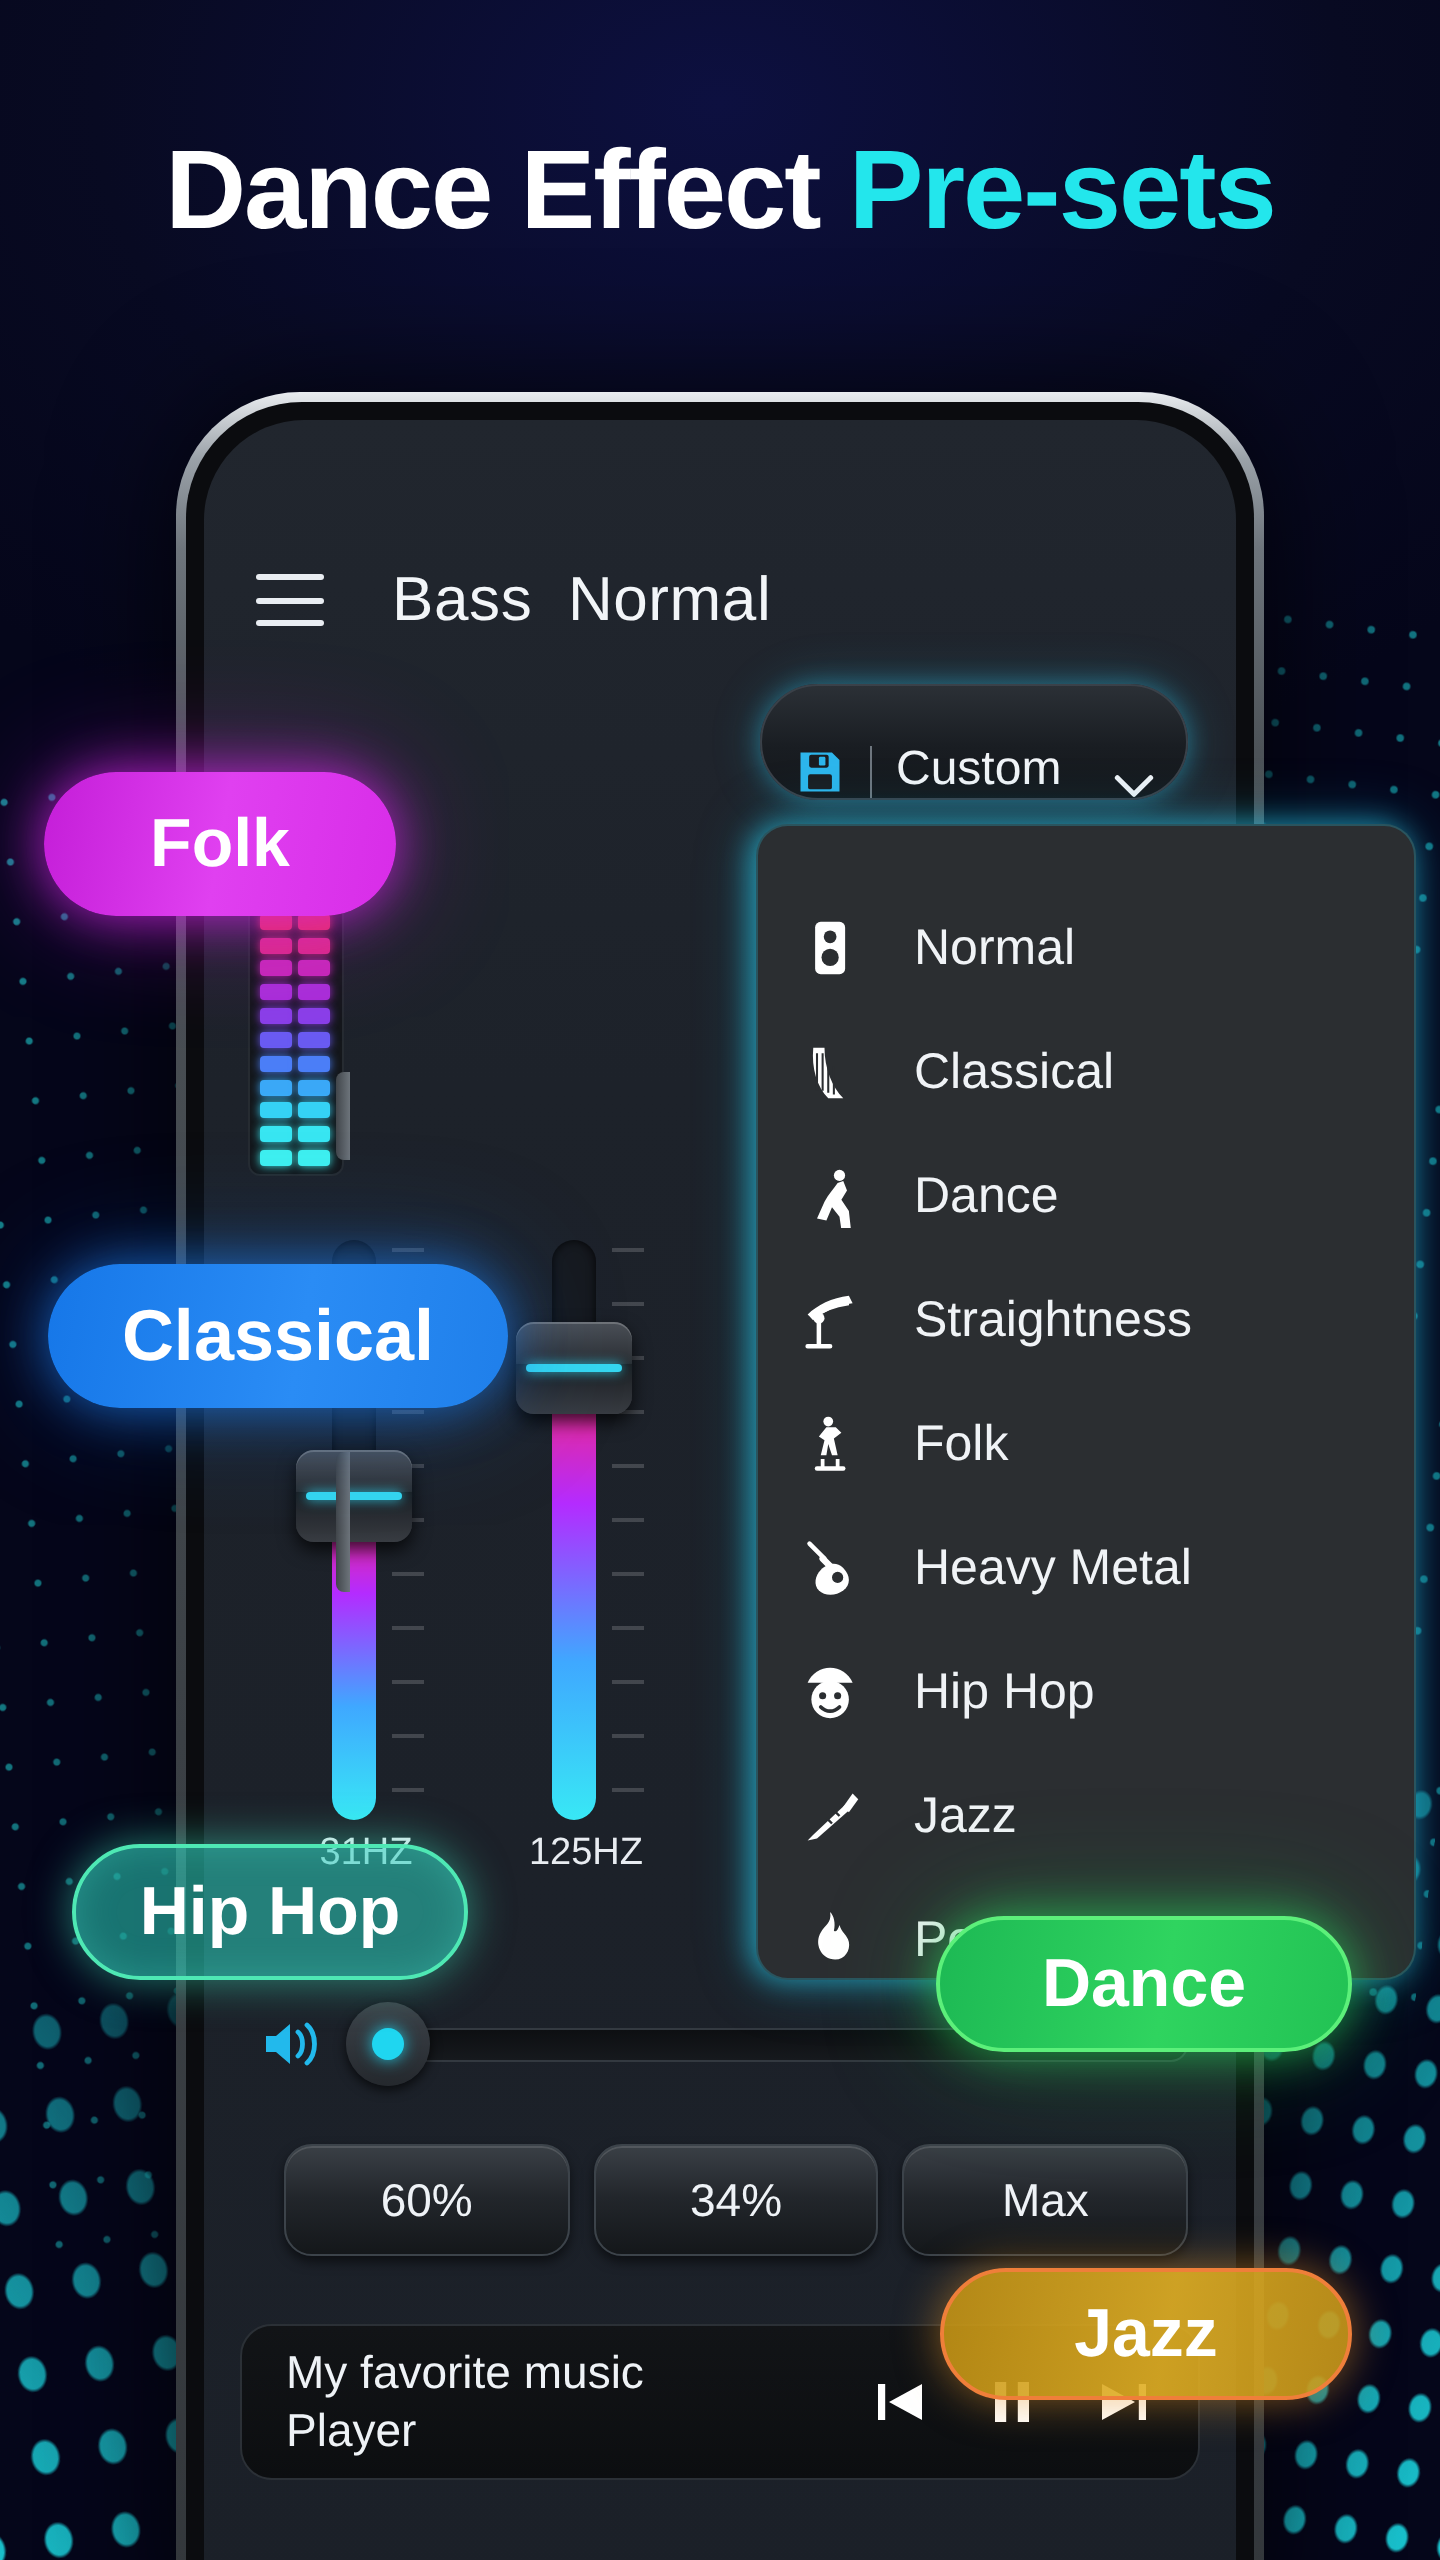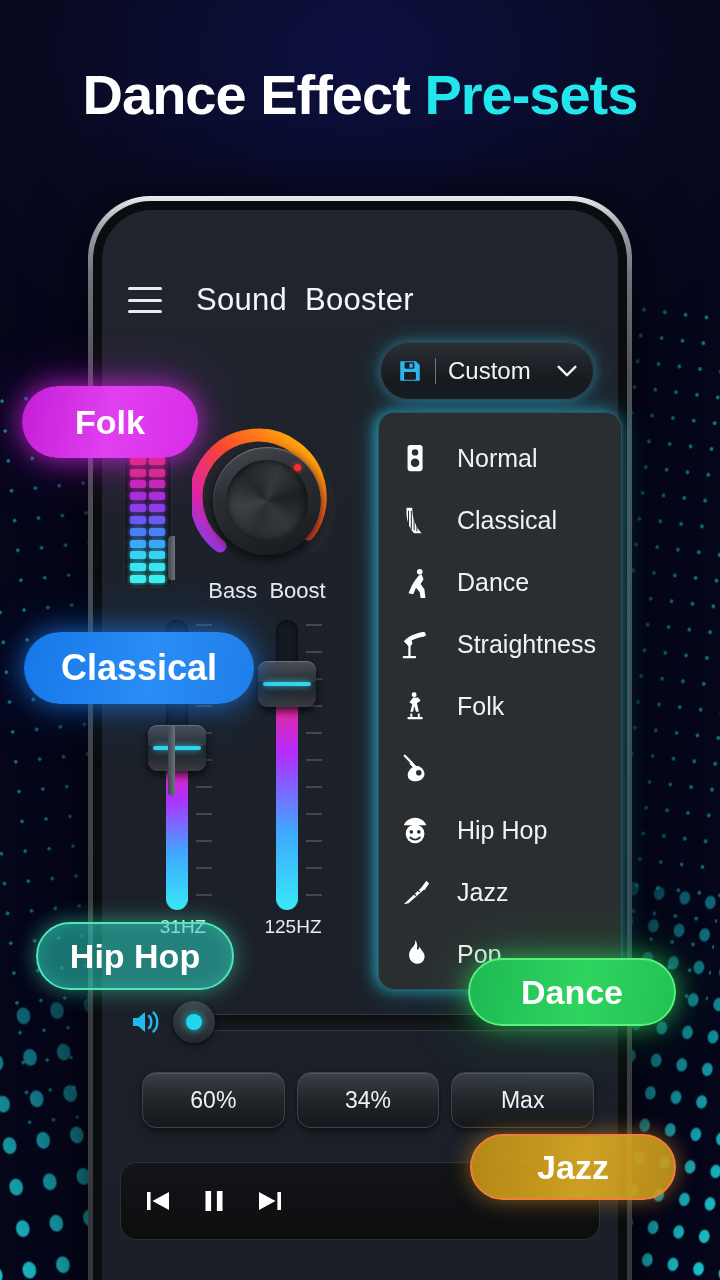--- a/index.html
+++ b/index.html
@@ -158,21 +158,21 @@
     background: #cbd1d7;
   }
 
   
   .preset-btn {
     position: absolute; right: 24px; top: 132px;
     width: 214px; height: 58px;
     border-radius: 30px;
     background: linear-gradient(180deg, #2b3036 0%, #191d22 55%, #14171b 100%);
     border: 1px solid #3a4149;
-    display: flex; align-items: center;
+    display: flex; align-items: flex-end;
     padding: 0 16px;
     gap: 12px;
     box-shadow: 0 0 12px rgba(46,190,228,.45), 0 0 26px rgba(46,190,228,.22);
     cursor: pointer;
   }
   .save-icon { width: 26px; height: 26px; flex: 0 0 auto; }
   .vsep { width: 1px; height: 26px; background: #6e767e; }
   .preset-name { font-size: 24px; color: #f1f4f7; flex: 1; }
   .chev { width: 20px; height: 12px; flex: 0 0 auto; }
 
@@ -336,28 +336,28 @@
     color: #eef2f6;
     white-space: pre-line;
   }
   .player-ctrls { display: flex; align-items: center; gap: 26px; }
   .ctrl { width: 30px; height: 30px; cursor: pointer; }
 
   
   .dropdown {
     position: absolute;
     left: 378px; top: 412px;
-    width: 244px; height: 578px;
+    width: 330px; height: 578px;
     border-radius: 16px;
     background: #2b2e31;
     border: 1px solid rgba(40,200,230,.25);
     box-shadow: -3px 0 14px rgba(40,200,230,.65), 0 0 30px rgba(30,170,210,.35);
     overflow: hidden;
     z-index: 8;
-    padding-top: 14px;
+    padding-top: 30px;
   }
   .dd-item {
     height: 62px;
     display: flex; align-items: center;
     padding-left: 22px; gap: 26px;
     cursor: pointer;
   }
   .dd-ico { width: 30px; height: 32px; flex: 0 0 auto; }
   .dd-label { font-size: 25px; color: #f0f3f6; }
 
@@ -430,21 +430,21 @@
 
     <div class="phone-inner">
       <div class="screen">
 
         <div class="app-header">
           <div class="hamburger">
             <span></span>
               <span></span>
               <span></span>
           </div>
-          <div class="app-title">Sound  Booster</div>
+          <div class="app-title">Bass  Normal</div>
         </div>
 
 
         <div class="preset-btn">
           <svg class="save-icon" viewBox="0 0 24 24">
             <path fill="#2db6ec" d="M3 3h14.5L21 6.5V21H3V3z"></path>
             <rect x="7" y="4" width="9" height="6" rx="1" fill="#1a1d21"></rect>
             <rect x="11.5" y="5" width="3" height="4" rx="0.6" fill="#2db6ec"></rect>
             <rect x="6.5" y="13" width="11" height="7" rx="1" fill="#1a1d21"></rect>
           </svg>
@@ -499,40 +499,20 @@
             <div class="vu-row">
               <div class="vu-cell" style="background: rgb(234, 47, 85); box-shadow: rgb(234, 47, 85) 0px 0px 5px;"></div>
               <div class="vu-cell" style="background: rgb(234, 47, 85); box-shadow: rgb(234, 47, 85) 0px 0px 5px;"></div>
             </div>
             <div class="vu-row">
               <div class="vu-cell" style="background: rgb(242, 58, 52); box-shadow: rgb(242, 58, 52) 0px 0px 5px;"></div>
               <div class="vu-cell" style="background: rgb(242, 58, 52); box-shadow: rgb(242, 58, 52) 0px 0px 5px;"></div>
             </div>
           </div>
 
-        <div class="knob-wrap">
-          <svg class="knob-arc" viewBox="0 0 150 150">
-            <defs>
-              <linearGradient id="arcg" x1="0" y1="1" x2="1" y2="0">
-                <stop offset="0%" stop-color="#7b3bf5"></stop>
-                <stop offset="25%" stop-color="#e5259b"></stop>
-                <stop offset="55%" stop-color="#fb4a2a"></stop>
-                <stop offset="80%" stop-color="#ff8a12"></stop>
-                <stop offset="100%" stop-color="#ffd400"></stop>
-              </linearGradient>
-            </defs>
-            <path d="M28 120 A 62 62 0 1 1 122 120" fill="none" stroke="#23272c" stroke-width="13" stroke-linecap="round"></path>
-            <path d="M28 120 A 62 62 0 1 1 116 108" fill="none" stroke="url(#arcg)" stroke-width="13" stroke-linecap="round"></path>
-          </svg>
-          <div class="knob-body">
-            <div class="knob-face"></div>
-            <div class="knob-dot"></div>
-          </div>
-          <div class="knob-caption">Bass  Boost</div>
-        </div>
 
         <div class="sliders">
             <div class="slider-col">
               <div class="slider-ticks"></div>
               <div class="slider-track">
                 <div class="slider-fill" style="height: 56%;"></div>
               </div>
               <div class="slider-thumb" style="top: 104.6px;"></div>
               <div class="slider-freq">31HZ</div>
             </div>
@@ -557,20 +537,22 @@
           </div>
         </div>
 
         <div class="pct-row">
             <div class="pct-btn">60%</div>
             <div class="pct-btn">34%</div>
             <div class="pct-btn">Max</div>
           </div>
 
         <div class="player">
+          <div class="player-title">My favorite music
+Player</div>
           <div class="player-ctrls">
             <svg class="ctrl" viewBox="0 0 30 30">
               <rect x="4" y="6" width="3.6" height="18" fill="#fff"></rect>
               <path d="M26 6L9.5 15 26 24z" fill="#fff"></path>
             </svg>
             <svg class="ctrl" viewBox="0 0 30 30">
               <rect x="6.5" y="5" width="5.6" height="20" fill="#fff"></rect>
               <rect x="17.9" y="5" width="5.6" height="20" fill="#fff"></rect>
             </svg>
             <svg class="ctrl" viewBox="0 0 30 30">
@@ -625,20 +607,21 @@
         </svg>
         <div class="dd-label">Folk</div>
       </div>
       <div class="dd-item">
         <svg class="dd-ico" viewBox="0 0 32 32">
           <path d="M4 3l8 8" stroke="#fff" stroke-width="2.4" stroke-linecap="round"></path>
           <path d="M11 11l4 4" stroke="#fff" stroke-width="3.4" stroke-linecap="round"></path>
           <path d="M22 16c4 4 4 9 0 12s-10 3-13 0-2-8 1-11 8-5 12-1z" fill="#fff"></path>
           <circle cx="19" cy="21" r="3" fill="#2b2e31"></circle>
         </svg>
+        <div class="dd-label">Heavy Metal</div>
       </div>
       <div class="dd-item">
         <svg class="dd-ico" viewBox="0 0 32 32">
           <path d="M3 11c2-5 7-8 12-8s10 3 12 8z" fill="#fff"></path>
           <circle cx="15" cy="20" r="10" fill="#fff"></circle>
           <circle cx="11" cy="18" r="1.9" fill="#2b2e31"></circle>
           <circle cx="19" cy="18" r="1.9" fill="#2b2e31"></circle>
           <path d="M10 24c3 3 7 3 10 0" stroke="#2b2e31" stroke-width="2" fill="none" stroke-linecap="round"></path>
         </svg>
         <div class="dd-label">Hip Hop</div>

